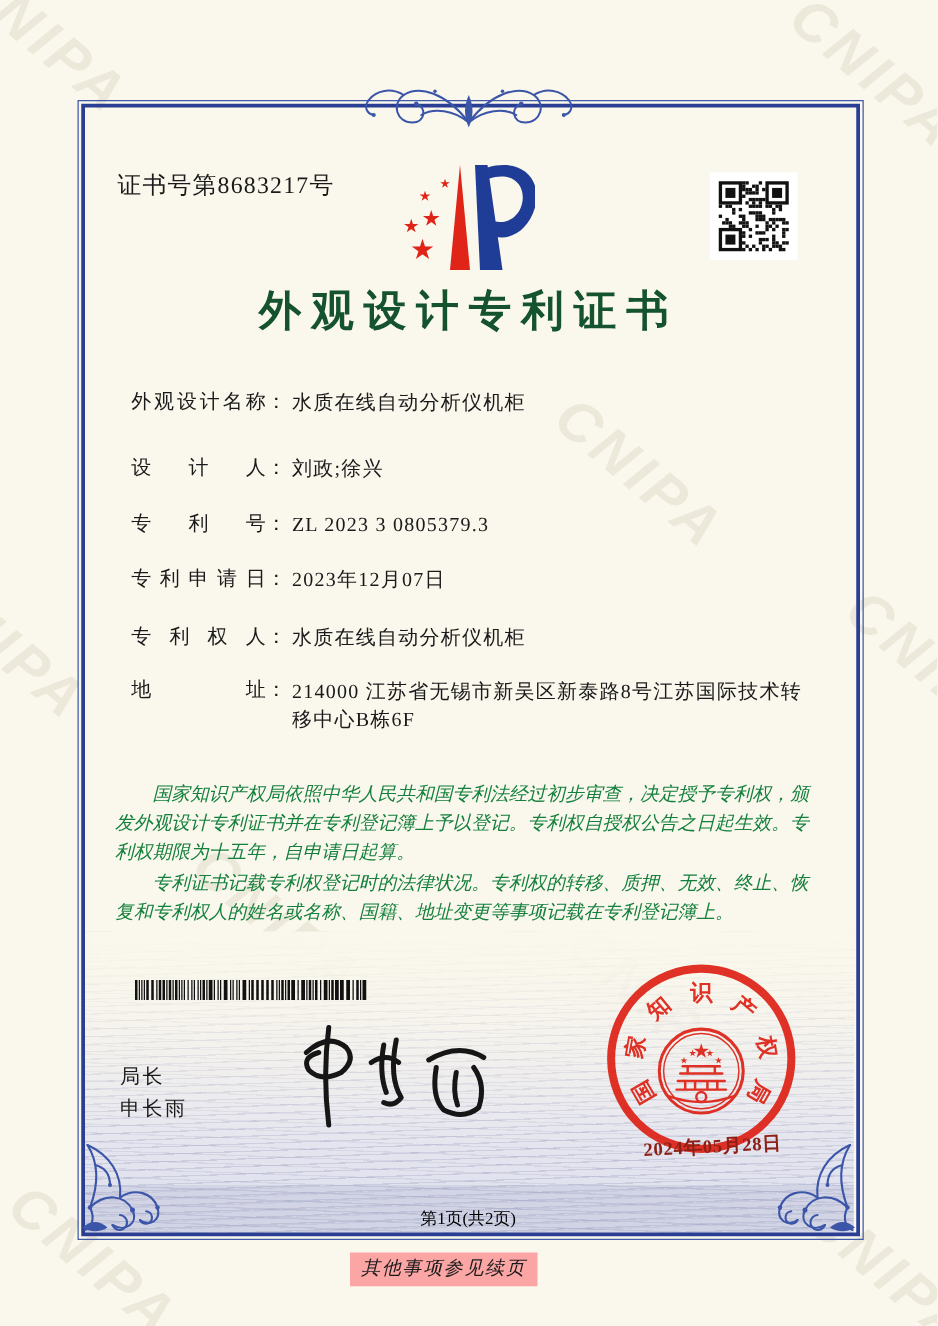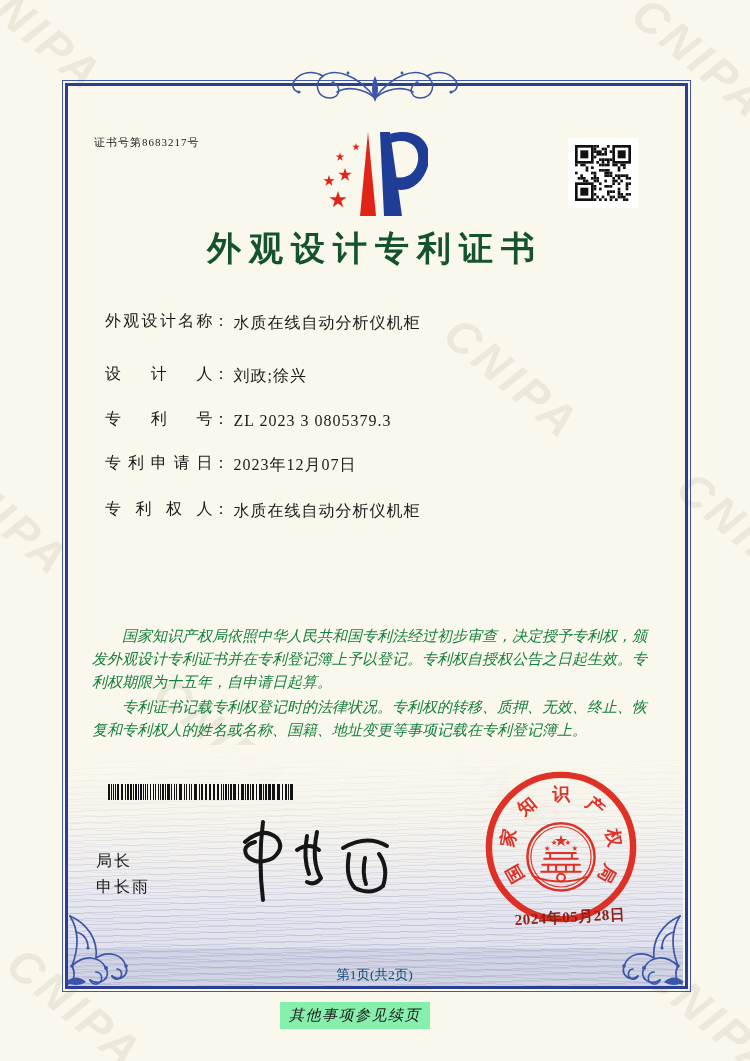--- a/index.html
+++ b/index.html
@@ -28,39 +28,39 @@
 
   
   .frame{position:absolute;left:62px;top:80px;width:627px;height:910px;z-index:3;
          border:1px solid #4059A8;pointer-events:none;}
   .frame-inner{position:absolute;inset:2px;border:3px solid #2A3F94;}
 
   .ornament{position:absolute;z-index:4;pointer-events:none;}
 
   
   .abs{position:absolute;z-index:5;}
-  .cert-no{left:94px;top:135px;font-size:11px;letter-spacing:1px;}
+  .cert-no{left:94px;top:135px;font-size:19px;letter-spacing:1px;}
   .title{left:0;top:226px;width:750px;text-align:center;font-size:34px;font-weight:bold;
          letter-spacing:8px;color:#14532d;}
   .frow{left:94px;width:570px;font-size:16px;letter-spacing:.5px;margin-left:11px;}
   .flabel{display:inline-block;width:108px;text-align:justify;text-align-last:justify;vertical-align:top;}
   .fcolon{display:inline-block;vertical-align:top;margin-right:4px;}
   .fval{display:inline-block;width:412px;vertical-align:top;letter-spacing:1px;
         line-height:23px;word-break:break-all;}
   .grant-right{position:absolute;left:278px;top:0;white-space:nowrap;}
   .grant-right .glabel{letter-spacing:2.5px;}
   .paras{left:92px;top:625px;width:568px;font-size:15px;line-height:23px;color:#15803d;
          font-style:italic;}
   .paras p{margin:0 0 2px 0;text-indent:2em;}
   .signer{font-family:Liberation Sans, sans-serif;font-size:16px;letter-spacing:2px;text-align:center;}
   .seal-svg{opacity:.93;}
   .seal-date{left:490px;top:908px;width:160px;text-align:center;font-size:15px;font-weight:bold;
              color:#8D2016;transform:rotate(-3deg);letter-spacing:.5px;z-index:6;}
-  .page-num{left:63px;top:966px;width:623px;text-align:center;font-size:13.5px;color:#0c4a6e;z-index:5;}
-  .note-box{left:280px;top:1002px;width:150px;height:27px;line-height:27px;background:#86efac;
+  .page-num{left:63px;top:966px;width:623px;text-align:center;font-size:13.5px;color:#000000;z-index:5;}
+  .note-box{left:280px;top:1002px;width:150px;height:27px;line-height:27px;background:#fca5a5;
             text-align:center;font-size:15px;font-style:italic;letter-spacing:1.5px;z-index:5;}
   .qr-box{left:568px;top:138px;width:70px;height:70px;background:#fff;}
 </style>
 </head>
 <body>
 
 <div class="page">
 
   <span class="wm" style="left:35px;top:30px">CNIPA</span>
   <span class="wm" style="left:700px;top:58px">CNIPA</span>
@@ -299,20 +299,23 @@
   </div>
   <div class="abs frow" style="top:409px">
     <span class="flabel">专利号</span><span class="fcolon">：</span><span class="fval">ZL 2023 3 0805379.3</span>
   </div>
   <div class="abs frow" style="top:453px">
     <span class="flabel">专利申请日</span><span class="fcolon">：</span><span class="fval">2023年12月07日</span>
   </div>
   <div class="abs frow" style="top:499px">
     <span class="flabel">专利权人</span><span class="fcolon">：</span><span class="fval">水质在线自动分析仪机柜</span>
   </div>
+  <div class="abs frow" style="top:542px">
+    <span class="flabel">地址</span><span class="fcolon">：</span><span class="fval">214000 江苏省无锡市新吴区新泰路8号江苏国际技术转移中心B栋6F</span>
+  </div>
 
   <div class="abs paras">
     <p>国家知识产权局依照中华人民共和国专利法经过初步审查，决定授予专利权，颁发外观设计专利证书并在专利登记簿上予以登记。专利权自授权公告之日起生效。专利权期限为十五年，自申请日起算。</p>
     <p>专利证书记载专利权登记时的法律状况。专利权的转移、质押、无效、终止、恢复和专利权人的姓名或名称、国籍、地址变更等事项记载在专利登记簿上。</p>
   </div>
 
   <svg class="abs" id="barcode-svg" style="left:108px;top:784px;" width="188" height="16" viewBox="0 0 188 16">
       <rect x="0" y="0" width="2" height="16" fill="#111"></rect>
       <rect x="3" y="0" width="1" height="16" fill="#111"></rect>
       <rect x="5" y="0" width="1" height="16" fill="#111"></rect>

